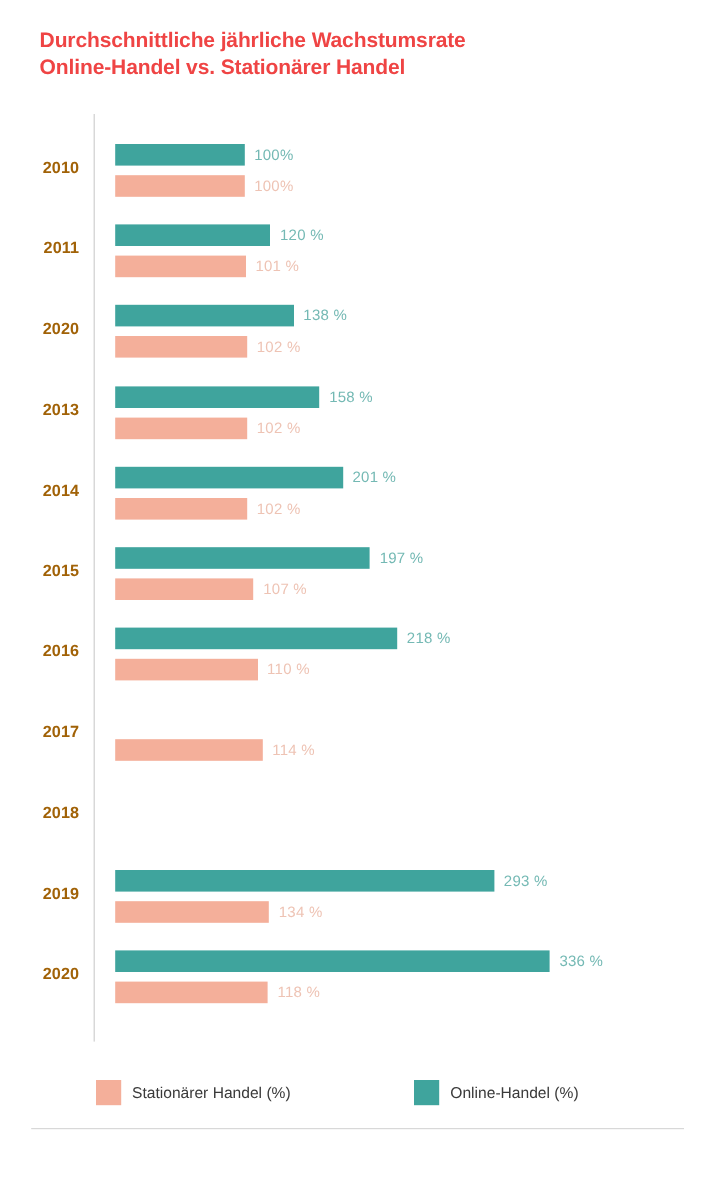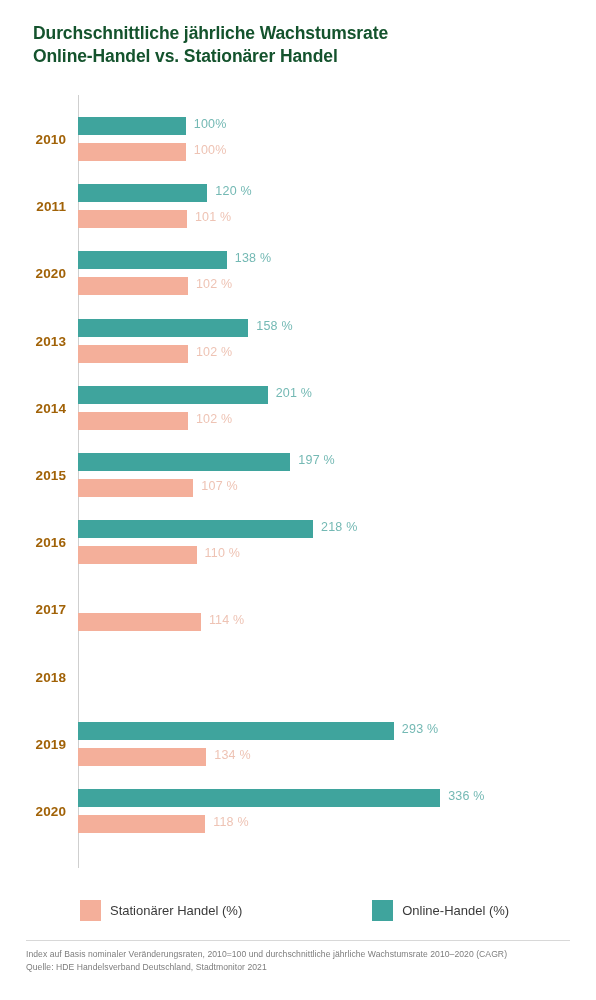--- a/index.html
+++ b/index.html
@@ -25,21 +25,21 @@
   
   .title {
     position: absolute;
     left: 33px;
     top: 22px;
     width: 520px;
     font-size: 17.5px;
     font-weight: bold;
     line-height: 1.33;
     letter-spacing: -0.1px;
-    color: #14532d;
+    color: #ef4444;
     white-space: pre-line;
   }
 
   
   .chart {
     position: absolute;
     left: 0;
     top: 0;
     width: 596px;
     height: 1000px;
@@ -68,23 +68,24 @@
     text-align: right;
     top: 15px;
     font-size: 13.5px;
     font-weight: bold;
     color: #a16207;
     letter-spacing: 0.1px;
   }
 
   .bar-wrap {
     position: absolute;
-    left: 78px;
+    left: 96px;
     height: 24px;
     display: flex;
+    align-items: center;
   }
   .bar-wrap.online { top: 0px; }
   .bar-wrap.offline { top: 26px; }
 
   .bar {
     height: 18px;
     border-radius: 0;
   }
   .bar.online  { background: #3fa49d; }
   .bar.offline { background: #f4af9a; }
@@ -98,21 +99,20 @@
   .bar-value.online  { color: #74b9b4; }
   .bar-value.offline { color: #eec3b4; }
 
   
   .legend {
     position: absolute;
     left: 80px;
     top: 900px;
     display: flex;
     align-items: center;
-    gap: 27px;
   }
   .legend-item {
     display: flex;
     align-items: center;
   }
   .legend-item + .legend-item { margin-left: 103px; }
   .legend-swatch {
     width: 21px;
     height: 21px;
     display: block;
@@ -275,18 +275,14 @@
       <span class="legend-swatch offline"></span>
       <span class="legend-text">Stationärer Handel (%)</span>
     </div>
     <div class="legend-item">
       <span class="legend-swatch online"></span>
       <span class="legend-text">Online-Handel (%)</span>
     </div>
   </div>
 
   <div class="footer-rule"></div>
-  <div class="footer">
-    <div>Index auf Basis nominaler Veränderungsraten, 2010=100 und durchschnittliche jährliche Wachstumsrate 2010–2020 (CAGR)</div>
-    <div>Quelle: HDE Handelsverband Deutschland, Stadtmonitor 2021</div>
-  </div>
 
 </div>
 
 </body></html>

